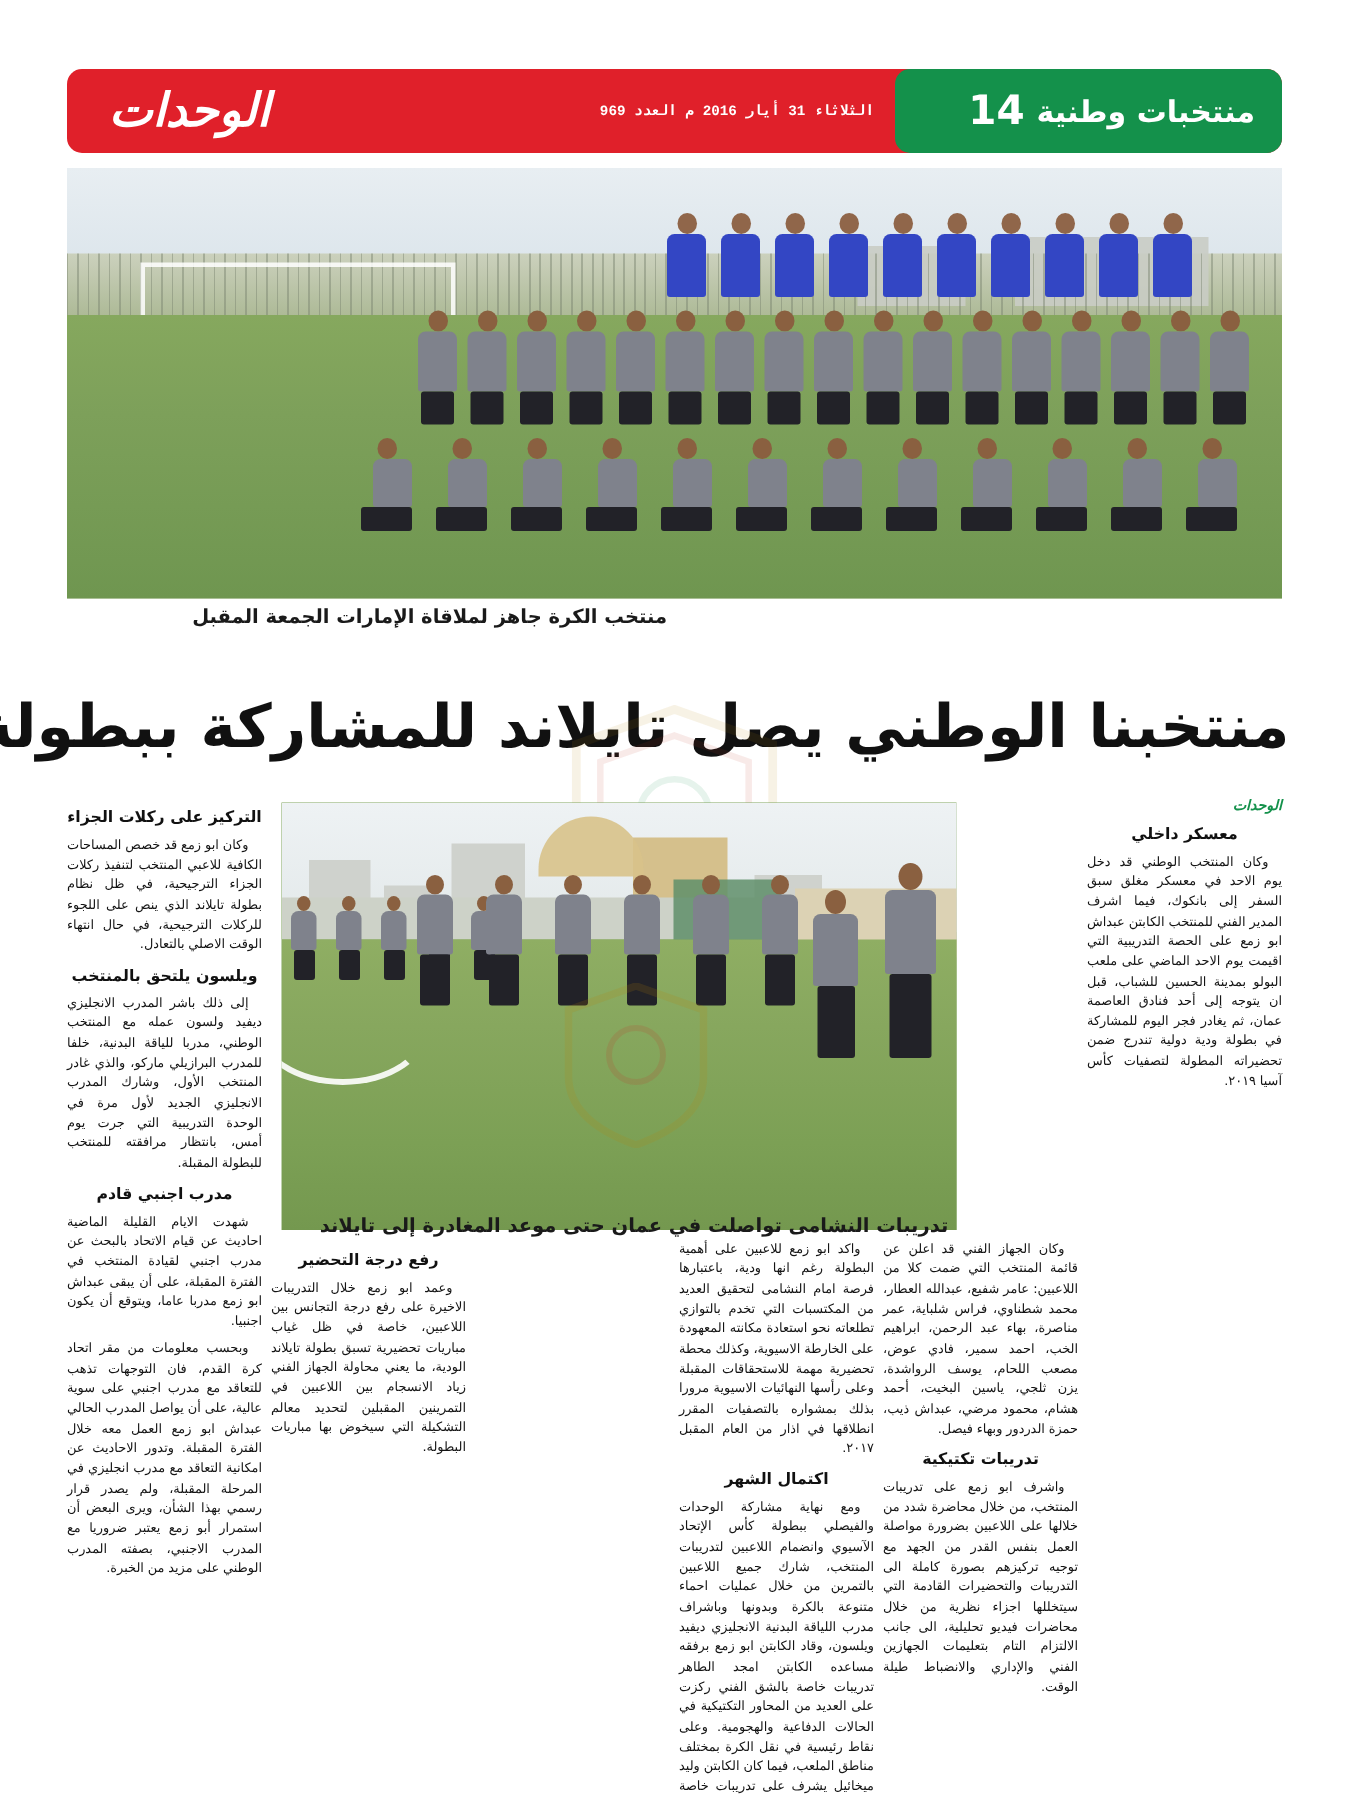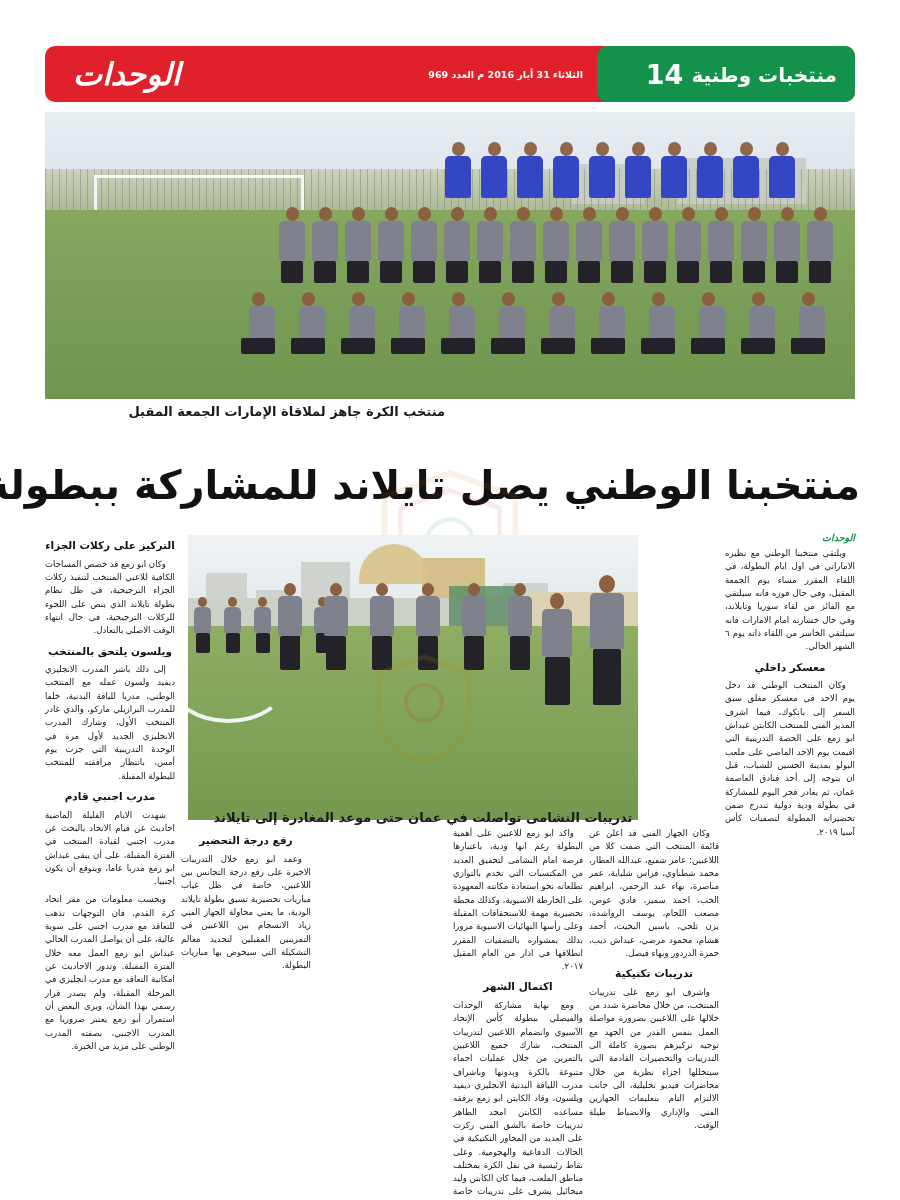--- a/index.html
+++ b/index.html
@@ -60,20 +60,21 @@
   .issue-line {
     position: absolute;
     right: 272px;
     top: 50%;
     transform: translateY(-50%);
     color: #ffffff;
     font-size: 9.5px;
     font-weight: bold;
     direction: rtl;
     white-space: nowrap;
+    font-family: Liberation Mono, monospace;
   }
   .section-label {
     position: absolute;
     right: 18px;
     top: 50%;
     transform: translateY(-50%);
     color: #ffffff;
     font-size: 20px;
     font-weight: bold;
     direction: rtl;
@@ -595,21 +596,20 @@
       <circle cx="50" cy="48" r="18" fill="none" stroke="#c0392b" stroke-width="4"></circle>
     </svg>
   </div>
 
   <div class="caption caption-2">تدريبات النشامى تواصلت في عمان حتى موعد المغادرة إلى تايلاند</div>
 
   <div class="body-area">
 
     <div class="col c1">
       <div class="byline">الوحدات</div>
-      <p class="body-text">ويلتقي منتخبنا الوطني مع نظيره الاماراتي في اول ايام البطولة، في اللقاء المقرر مساء يوم الجمعة المقبل، وفي حال فوزه فانه سيلتقي مع الفائز من لقاء سوريا وتايلاند، وفي حال خسارته امام الامارات فانه سيلتقي الخاسر من اللقاء ذاته يوم ٦ الشهر الحالي.</p>
       <div class="subhead">معسكر داخلي</div>
       <p class="body-text">وكان المنتخب الوطني قد دخل يوم الاحد في معسكر مغلق سبق السفر إلى بانكوك، فيما اشرف المدير الفني للمنتخب الكابتن عبداش ابو زمع على الحصة التدريبية التي اقيمت يوم الاحد الماضي على ملعب البولو بمدينة الحسين للشباب، قبل ان يتوجه إلى أحد فنادق العاصمة عمان، ثم يغادر فجر اليوم للمشاركة في بطولة ودية دولية تندرج ضمن تحضيراته المطولة لتصفيات كأس آسيا ٢٠١٩.</p>
     </div>
 
     <div class="col c2 mid">
       <p class="body-text">وكان الجهاز الفني قد اعلن عن قائمة المنتخب التي ضمت كلا من اللاعبين: عامر شفيع، عبدالله العطار، محمد شطناوي، فراس شلباية، عمر مناصرة، بهاء عبد الرحمن، ابراهيم الخب، احمد سمير، فادي عوض، مصعب اللحام، يوسف الرواشدة، يزن ثلجي، ياسين البخيت، أحمد هشام، محمود مرضي، عبداش ذيب، حمزة الدردور وبهاء فيصل.</p>
       <div class="subhead">تدريبات تكتيكية</div>
       <p class="body-text">واشرف ابو زمع على تدريبات المنتخب، من خلال محاضرة شدد من خلالها على اللاعبين بضرورة مواصلة العمل بنفس القدر من الجهد مع توجيه تركيزهم بصورة كاملة الى التدريبات والتحضيرات القادمة التي سيتخللها اجزاء نظرية من خلال محاضرات فيديو تحليلية، الى جانب الالتزام التام بتعليمات الجهازين الفني والإداري والانضباط طيلة الوقت.</p>
     </div>
 

